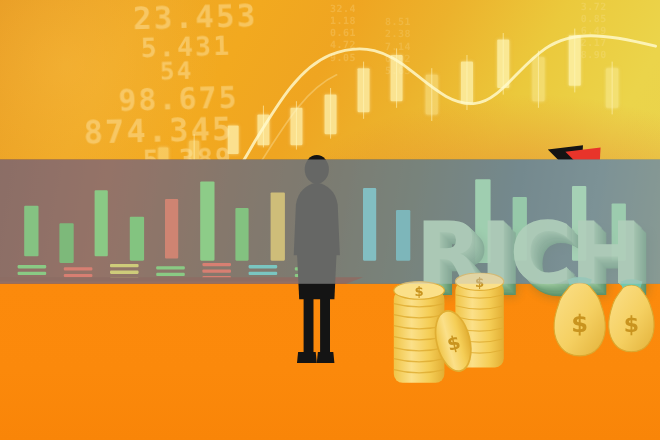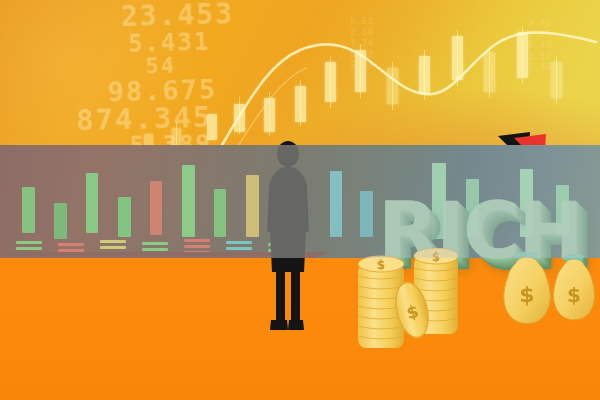--- a/index.html
+++ b/index.html
@@ -65,21 +65,21 @@
     font-family:"DejaVu Sans Mono","Liberation Mono",monospace;
     font-size:9px; font-weight:700; line-height:11px;
     letter-spacing:0.5px;
     pointer-events:none;
     filter:blur(0.3px);
   }
   .gc-a { left:300px; top:4px; }
   .gc-b { left:350px; top:16px; color:rgba(255,245,200,0.16); }
   .gc-c { left:412px; top:0px;  color:rgba(255,245,200,0.15); }
   .gc-d { left:470px; top:10px; color:rgba(255,235,180,0.18); }
-  .gc-e { left:528px; top:18px;  color:rgba(255,235,180,0.20); }
+  .gc-e { left:528px; top:2px;  color:rgba(255,235,180,0.20); }
   .gc-f { left:560px; top:60px; color:rgba(255,235,180,0.16); }
   .gc-g { left:430px; top:180px;color:rgba(255,230,170,0.20); }
   .gc-h { left:500px; top:150px;color:rgba(255,230,170,0.17); }
   .gc-i { left:10px;  top:168px;color:rgba(255,230,170,0.14); }
 
   
   .trend-curve { position:absolute; left:0; top:0; width:600px; height:262px; pointer-events:none; }
 
   
   .candle {
@@ -200,20 +200,25 @@
     <div class="gn0">23.453</div>
     <div class="gn1">5.431</div>
     <div class="gn2">54</div>
     <div class="gn3">98.675</div>
     <div class="gn4">874.345</div>
     <div class="gn5">5.389</div>
     <div class="gn6">2.340</div>
     <div class="gn7">4.72</div>
   </div>
 
+  <pre class="ghost-col gc-a">32.4
+1.18
+0.61
+4.72
+9.05</pre>
   <pre class="ghost-col gc-b">8.51
 2.38
 7.14
 0.92
 5.63</pre>
   <pre class="ghost-col gc-e">3.72
 0.85
 6.49
 2.17
 8.90</pre>

